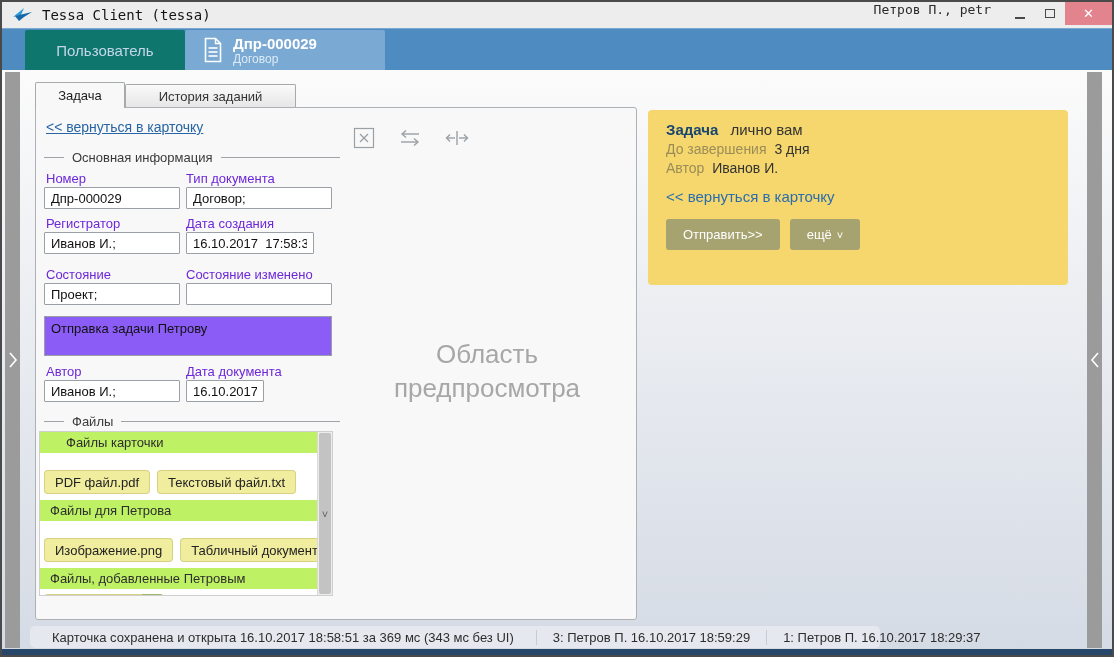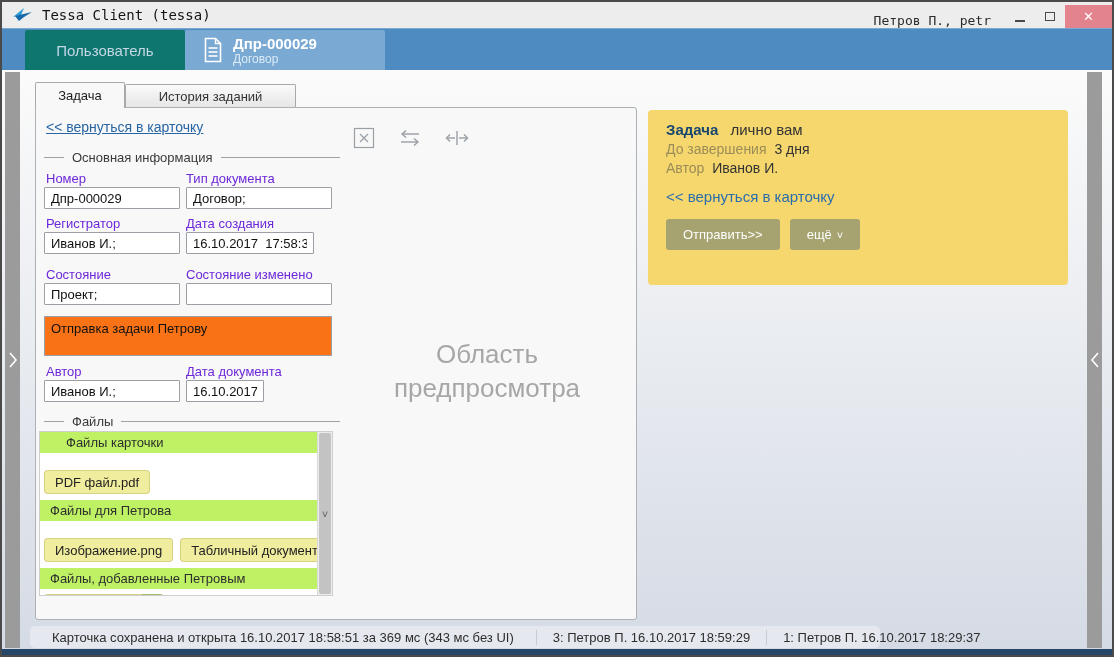--- a/index.html
+++ b/index.html
@@ -7,21 +7,21 @@
   #window{
     position:relative; width:1114px; height:657px; overflow:hidden;
     background:#e9edf2; box-shadow: inset 0 0 0 2px #4a4a4a;
   }
   
   .titlebar{ position:absolute; left:2px; top:2px; right:2px; height:26px;
     background:#ededed; display:flex; align-items:center; }
   .logo{ margin-left:10px; width:22px; height:16px; }
   .win-title{ margin-left:8px; font-family:"DejaVu Sans Mono", monospace;
     font-size:14px; color:#141414; }
-  .title-right{ position:absolute; right:0; top:0; height:26px; display:flex; align-items:flex-end; }
+  .title-right{ position:absolute; right:0; top:0; height:26px; display:flex; align-items:flex-start; }
   .win-user{ font-family:"DejaVu Sans Mono", monospace; font-size:13px; color:#2b2b2b; margin-right:14px; }
   .winbtn{ width:30px; height:23px; display:flex; align-items:center; justify-content:center; cursor:default; }
   .min-glyph{ display:block; width:10px; height:2px; background:#4a4a4a; margin-top:8px;}
   .max-glyph{ display:block; width:10px; height:9px; border:1px solid #4a4a4a; background:transparent;}
   .btn-close{ width:47px; height:23px; color:#fff; font-size:13px; display:flex; align-items:center; justify-content:center; }
   
   .bluebar{ position:absolute; left:2px; top:28px; right:2px; height:42px;
     box-shadow: inset 0 1px 0 rgba(255,255,255,.25); }
   .mtab-user{ position:absolute; left:23px; top:2px; width:160px; height:40px;
     display:flex; align-items:center; justify-content:center;
@@ -52,21 +52,21 @@
   .legend{ position:absolute; left:8px; right:296px; display:flex; align-items:center; gap:8px; }
   .legend .ln{ height:1px; background:#9fa3a7; }
   .legend .ln.short{ width:20px; }
   .legend .ln.grow{ flex:1; }
   .legend .cap{ font-size:13px; color:#3a3a3a; white-space:nowrap; }
   .lbl{ position:absolute; font-size:13px; color:#6d28d9; white-space:nowrap; }
   .inp{ position:absolute; height:22px; border:1px solid #9aa0a6; background:#fff;
     font-family:"Liberation Sans", sans-serif; font-size:13px; color:#111;
     padding:0 6px; border-radius:1px; }
   .subject-box{ position:absolute; left:8px; top:208px; width:288px; height:40px;
-    border:1px solid #9aa0a6; background:#f97316; font-size:13px; color:#111;
+    border:1px solid #9aa0a6; background:#8b5cf6; font-size:13px; color:#111;
     padding:4px 6px; }
   
   .files-box{ position:absolute; left:3px; top:323px; width:294px; height:165px;
     background:#fff; border:1px solid #cfcfcf; }
   .files-inner{ position:absolute; left:0; top:0; right:15px; bottom:0; overflow:hidden; }
   .fgroup-header{ height:21px; background:#bef264; font-size:13px; color:#2e2e2e;
     line-height:21px; padding-left:10px; }
   .fgroup-header.first{ padding-left:26px; }
   .frow{ display:flex; gap:7px; padding:5px 4px 6px 4px; }
   .fpill{ display:inline-flex; align-items:center; height:24px; padding:0 10px;
@@ -212,20 +212,21 @@
       <span class="ln short"></span>
       <span class="cap">Файлы</span>
       <span class="ln grow"></span>
     </div>
 
     <div class="files-box">
       <div class="files-inner">
         <div class="fgroup-header first">Файлы карточки</div>
         <div class="frow">
           <span class="fpill">PDF файл.pdf</span>
+          <span class="fpill">Текстовый файл.txt</span>
         </div>
         <div class="fgroup-header">Файлы для Петрова</div>
         <div class="frow">
           <span class="fpill">Изображение.png</span>
           <span class="fpill">Табличный документ.xls</span>
         </div>
         <div class="fgroup-header">Файлы, добавленные Петровым</div>
         <div class="frow">
           <span class="fpill-compound">
             <span class="ypart">Документ.docx</span>

